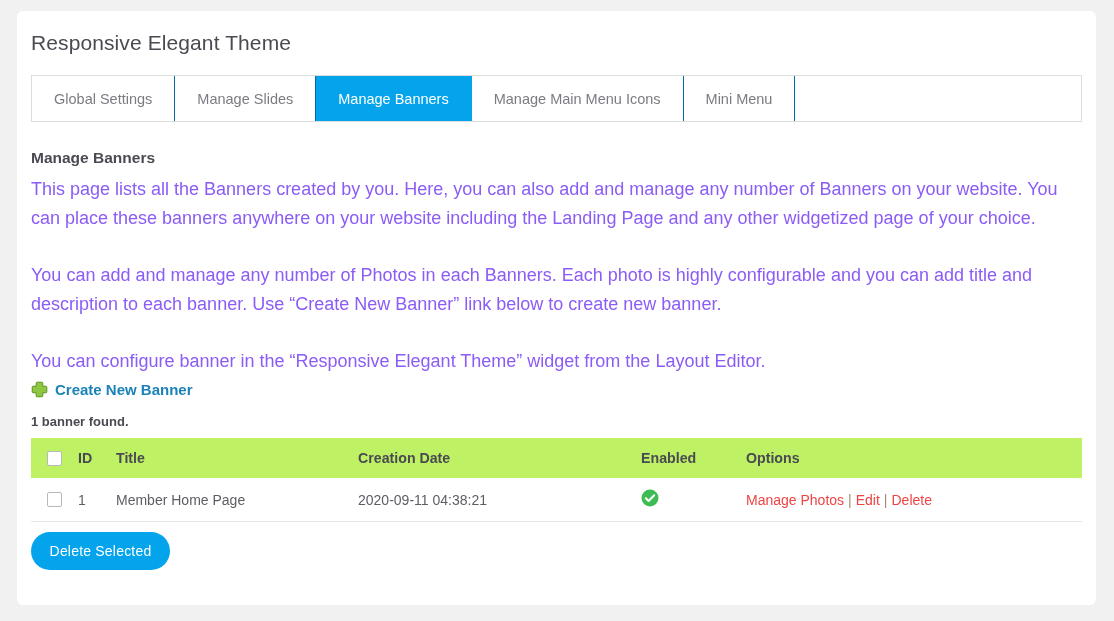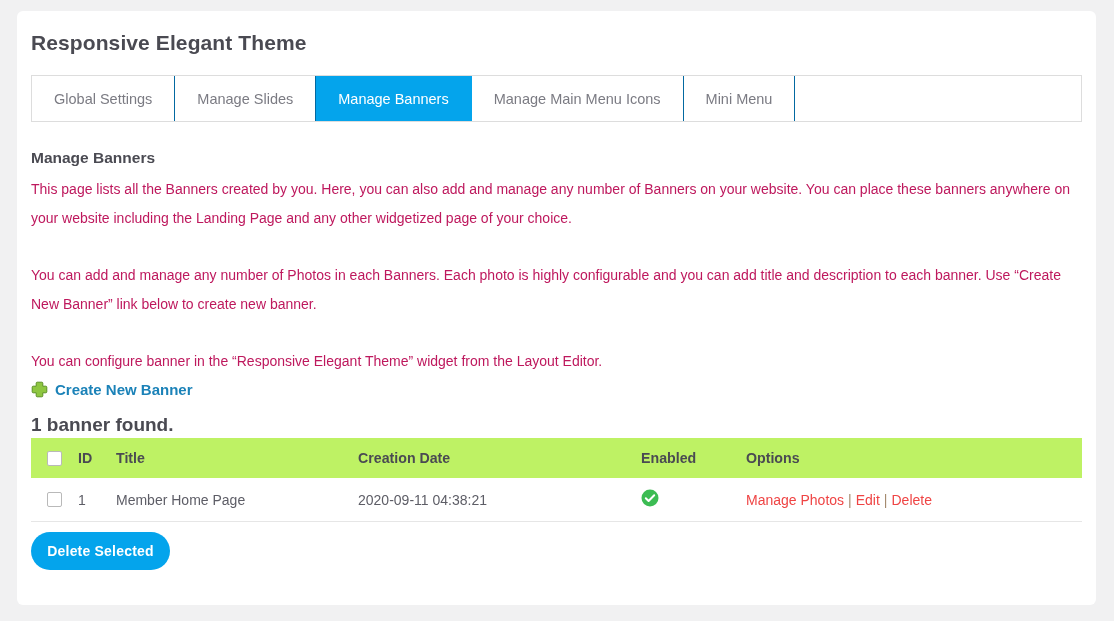--- a/index.html
+++ b/index.html
@@ -23,21 +23,21 @@
     background: #ffffff;
     border-radius: 6px;
     box-sizing: border-box;
     overflow: hidden;
   }
   .page-title {
     position: absolute;
     left: 14px;
     top: 20px;
     font-size: 21px;
-    font-weight: bold;
+    font-weight: normal;
     color: #4a4a52;
     letter-spacing: 0.1px;
   }
   
   .tabs {
     position: absolute;
     left: 14px;
     top: 64px;
     width: 1051px;
     height: 47px;
@@ -79,22 +79,22 @@
     font-weight: bold;
     color: #4a4a52;
   }
   .paragraphs {
     position: absolute;
     left: 14px;
     top: 164px;
     width: 1040px;
   }
   .para {
-    font-size: 14px;
-    color: #be185d;
+    font-size: 18px;
+    color: #8b5cf6;
     line-height: 29px;
     margin: 0 0 28px 0;
   }
   .para.last { margin-bottom: 8px; }
   
   .create-row {
     position: absolute;
     left: 14px;
     top: 370px;
     display: flex;
@@ -114,21 +114,21 @@
     font-size: 15px;
     font-weight: bold;
     color: #1b82b8;
     text-decoration: none;
     cursor: pointer;
   }
   .found-text {
     position: absolute;
     left: 14px;
     top: 403px;
-    font-size: 19px;
+    font-size: 13px;
     font-weight: bold;
     color: #4a4a52;
   }
   
   .banner-table {
     position: absolute;
     left: 14px;
     top: 427px;
     width: 1051px;
     border-collapse: collapse;
@@ -188,21 +188,21 @@
   
   .delete-btn {
     position: absolute;
     left: 14px;
     top: 521px;
     width: 139px;
     height: 38px;
     background: #04a4ec;
     color: #ffffff;
     font-size: 14px;
-    font-weight: bold;
+    font-weight: normal;
     border: none;
     border-radius: 19px;
     cursor: pointer;
     font-family: "Liberation Sans", sans-serif;
     letter-spacing: 0.2px;
   }
 </style>
 </head>
 <body>
 

